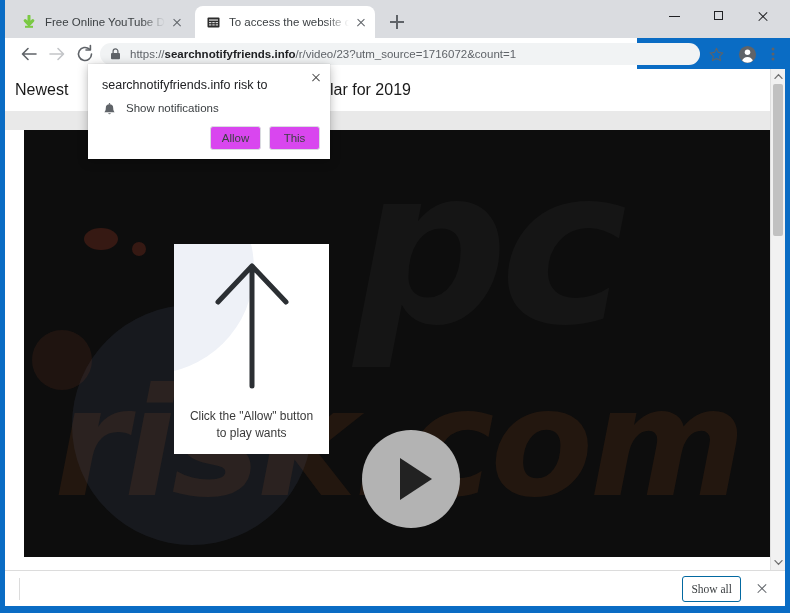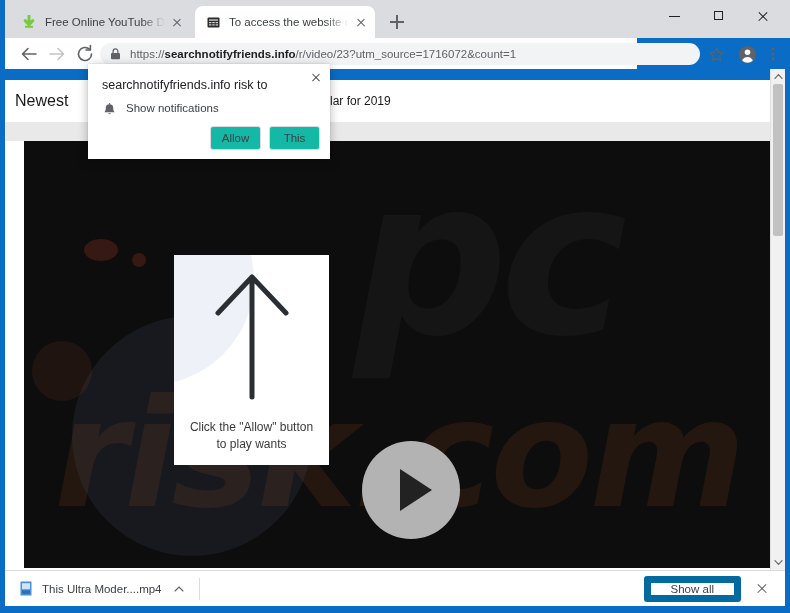--- a/index.html
+++ b/index.html
@@ -193,21 +193,21 @@
     align-items: center;
     justify-content: center;
   }
   .tb-star   { left: 700px; }
   .tb-avatar { left: 731px; }
   .tb-menu   { left: 757px; }
 
   
   .viewport {
     position: absolute;
-    left: 5px; top: 80px;
+    left: 5px; top: 69px;
     width: 780px;
     height: 501px;
     background: #ffffff;
     overflow: hidden;
   }
   .page-header {
     position: absolute;
     left: 0; top: 0;
     width: 780px;
     height: 42px;
@@ -217,21 +217,21 @@
   }
   .page-title {
     font-size: 16px;
     color: #1a1a1a;
     margin-left: 10px;
     white-space: nowrap;
   }
   .page-title-right {
     position: absolute;
     left: 325px;
-    font-size: 12px;
+    font-size: 16px;
     color: #1a1a1a;
     white-space: nowrap;
   }
   .page-band {
     position: absolute;
     left: 0; top: 42px;
     width: 780px; height: 19px;
     background: #e9e9e9;
   }
 
@@ -437,21 +437,21 @@
   .perm-actions {
     position: absolute;
     right: 10px; bottom: 9px;
     display: flex;
     gap: 8px;
   }
   .perm-btn {
     min-width: 51px;
     height: 24px;
     border: 1px solid #dadce0;
-    background: #14b8a6;
+    background: #d946ef;
     border-radius: 3px;
     font-size: 11.5px;
     color: #3c4043;
     font-family: "Liberation Sans", sans-serif;
     cursor: pointer;
     padding: 0 10px;
   }
 
   
   .shelf {
@@ -494,27 +494,27 @@
   }
   .dl-sep {
     width: 1px;
     height: 22px;
     background: #dcdcdc;
     margin-left: 14px;
   }
   .shelf-spacer { flex: 1 1 auto; }
   .shelf-showall {
     height: 26px;
-    border: 7px solid #0369a1;
+    border: 1px solid #0369a1;
     background: #ffffff;
     border-radius: 3px;
     font-size: 11.5px;
     color: #3c4043;
-    font-family: Liberation Sans, sans-serif;
-    padding: 0 20px;
+    font-family: Liberation Serif, serif;
+    padding: 0 8px;
     cursor: pointer;
   }
   .shelf-close {
     width: 18px; height: 18px;
     position: relative;
     margin-left: 12px;
     margin-right: 14px;
     cursor: pointer;
   }
   .shelf-close::before, .shelf-close::after {
@@ -683,33 +683,18 @@
       </span>
       <span class="perm-option">Show notifications</span>
     </div>
     <div class="perm-actions">
       <button class="perm-btn">Allow</button>
       <button class="perm-btn">This</button>
     </div>
   </div>
 
   <div class="shelf">
-    <div class="dl-item">
-      <span class="dl-fav">
-        <svg width="12" height="15" viewBox="0 0 12 15">
-          <rect x="0.5" y="0.5" width="11" height="14" fill="#4a90d9"></rect>
-          <rect x="2" y="2.2" width="8" height="6" fill="#cfe4f7"></rect>
-          <rect x="2" y="9.4" width="8" height="3.4" fill="#2f6fae"></rect>
-        </svg>
-      </span>
-      <span class="dl-name">This Ultra Moder....mp4</span>
-      <span class="dl-chevron">
-        <svg width="10" height="8" viewBox="0 0 10 8">
-          <path d="M1 6 L5 2 L9 6" stroke="#5f6368" stroke-width="1.1" fill="none" stroke-linecap="round"></path>
-        </svg>
-      </span>
-    </div>
     <div class="dl-sep"></div>
     <div class="shelf-spacer"></div>
     <button class="shelf-showall">Show all</button>
     <div class="shelf-close"></div>
   </div>
 </div>
 
 </body></html>

